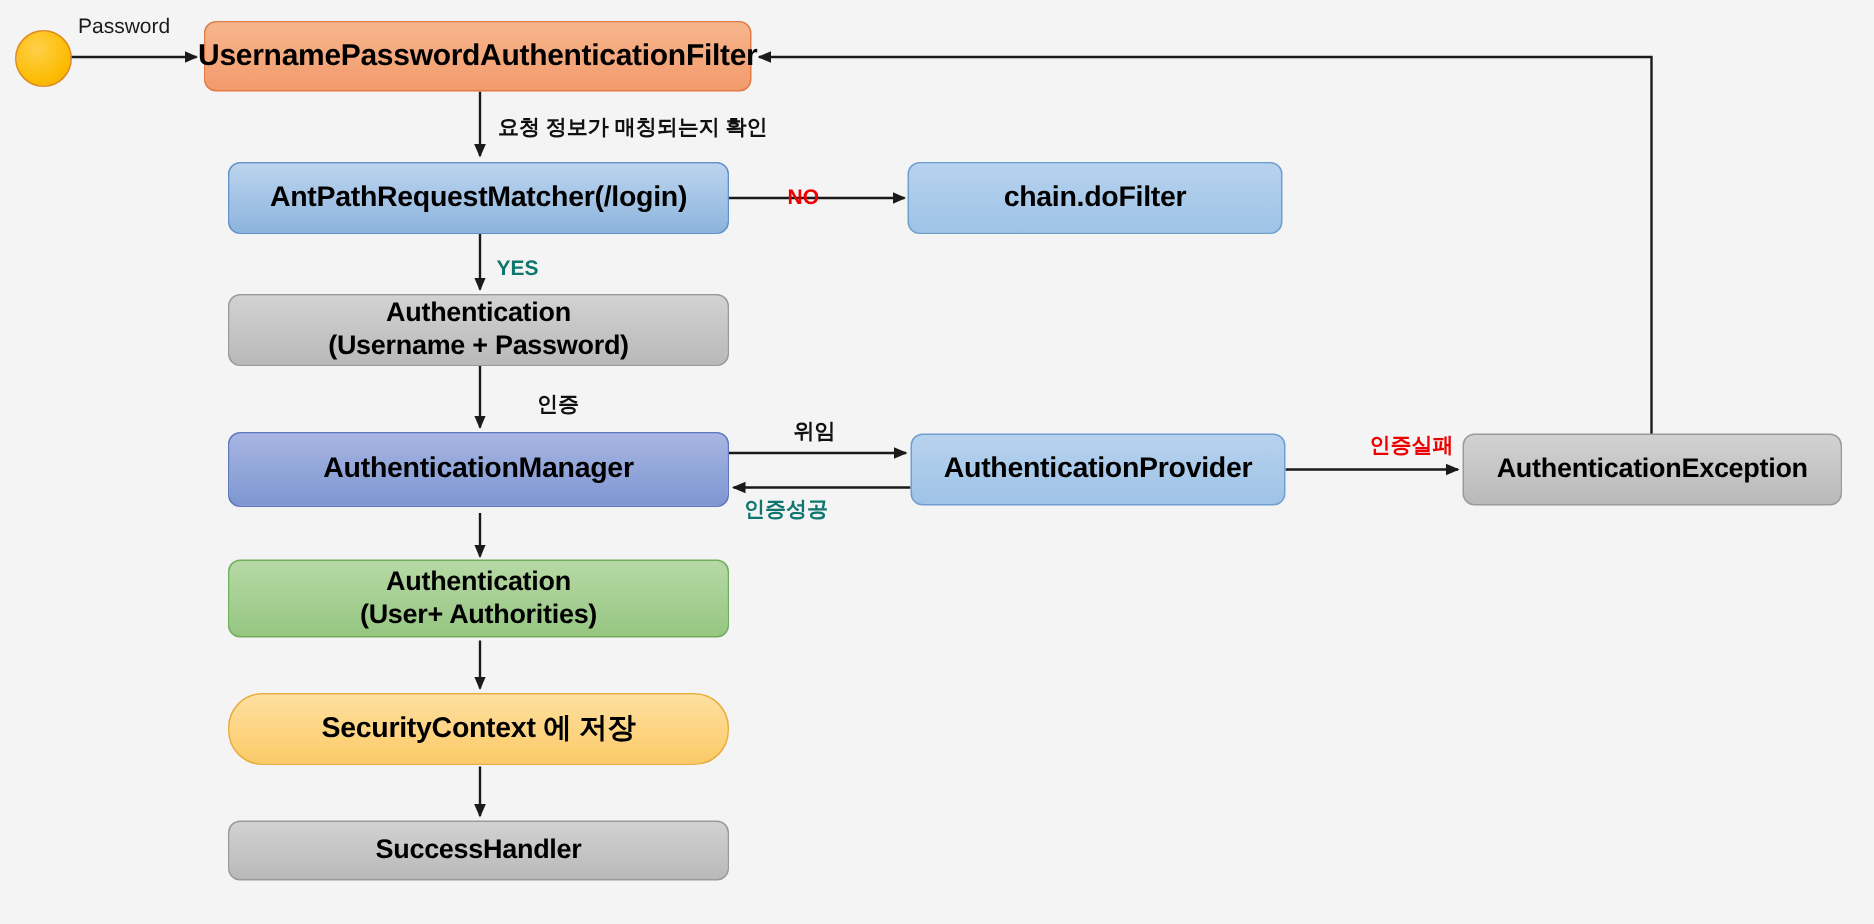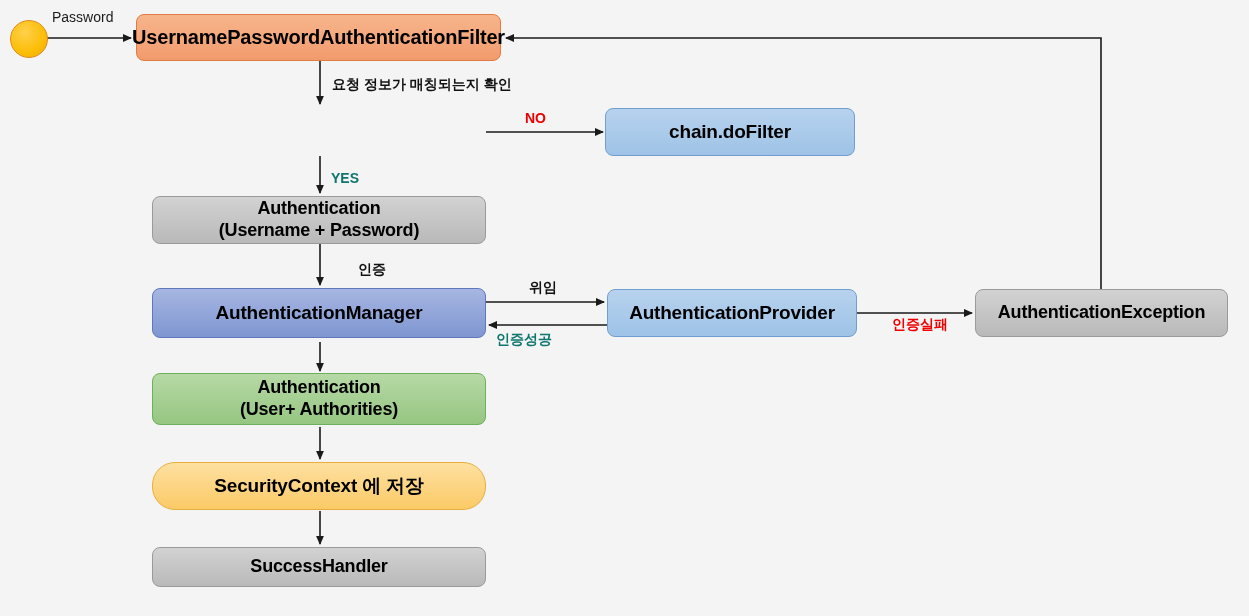--- a/index.html
+++ b/index.html
@@ -147,20 +147,23 @@
       <path d="M1101,290 L1101,38 L506,38"></path>
     </g>
   </svg>
 
   <div class="start-circle" style="left:10px; top:20px; width:36px; height:36px;"></div>
 
   <div class="node n-orange" style="left:136px; top:14px; width:365px; height:47px;">
     <span class="lbl">UsernamePasswordAuthenticationFilter</span>
   </div>
 
+  <div class="node n-blue" style="left:152px; top:108px; width:334px; height:48px;">
+    <span class="lbl">AntPathRequestMatcher(/login)</span>
+  </div>
 
   <div class="node n-blue-flat" style="left:605px; top:108px; width:250px; height:48px;">
     <span class="lbl">chain.doFilter</span>
   </div>
 
   <div class="node n-gray" style="left:152px; top:196px; width:334px; height:48px;">
     <span class="lbl">Authentication
 (Username + Password)</span>
   </div>
 
@@ -186,25 +189,25 @@
   </div>
 
   <div class="node n-gray" style="left:152px; top:547px; width:334px; height:40px;">
     <span class="lbl">SuccessHandler</span>
   </div>
 
   <div class="edge-label lab-plain" style="left:52px; top:9px;">Password</div>
 
   <div class="edge-label lab-ko" style="left:332px; top:76px;">요청 정보가 매칭되는지 확인</div>
 
-  <div class="edge-label lab-red" style="left:525px; top:110px;">NO</div>
+  <div class="edge-label lab-red" style="left:525px; top:123px;">NO</div>
 
   <div class="edge-label lab-blue" style="left:331px; top:170px;">YES</div>
 
   <div class="edge-label lab-ko" style="left:358px; top:261px;">인증</div>
 
   <div class="edge-label lab-ko" style="left:529px; top:279px;">위임</div>
 
   <div class="edge-label lab-blue" style="left:496px; top:331px;">인증성공</div>
 
-  <div class="edge-label lab-red" style="left:892px; top:288px;margin-top:28px;">인증실패</div>
+  <div class="edge-label lab-red" style="left:913px; top:288px;">인증실패</div>
 
 </div>
 
 </body></html>

